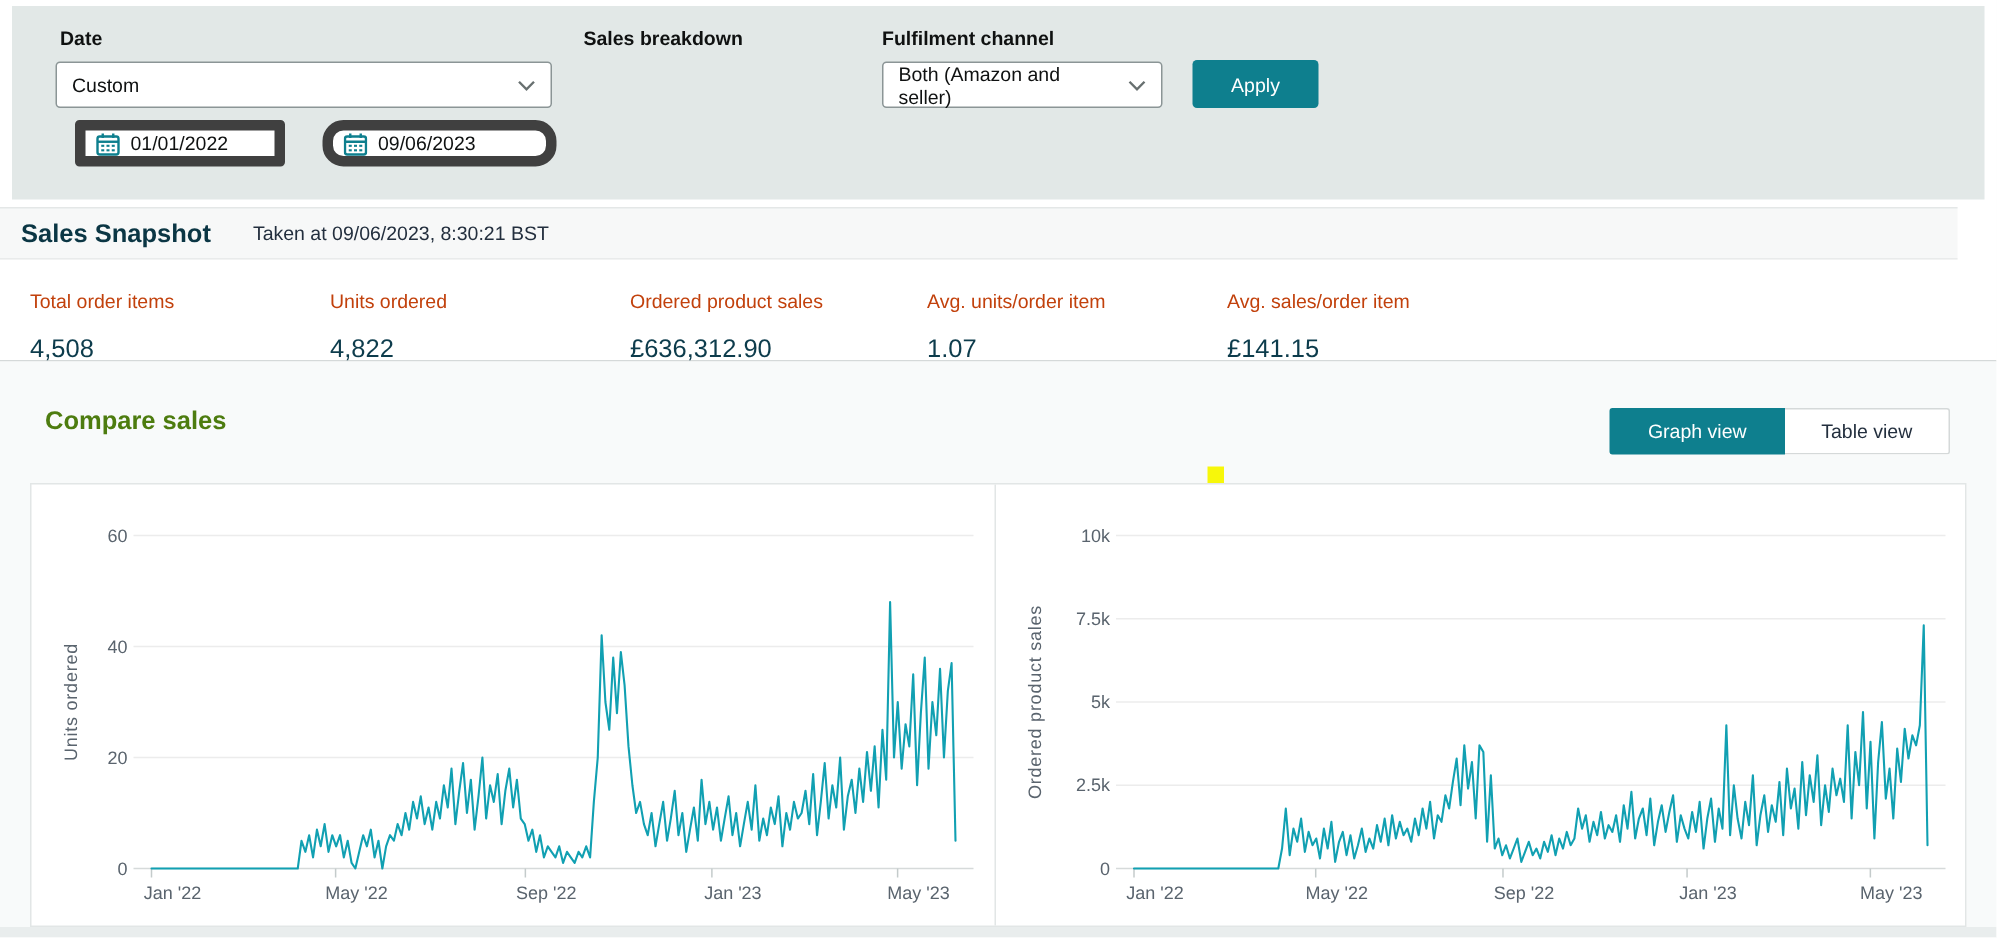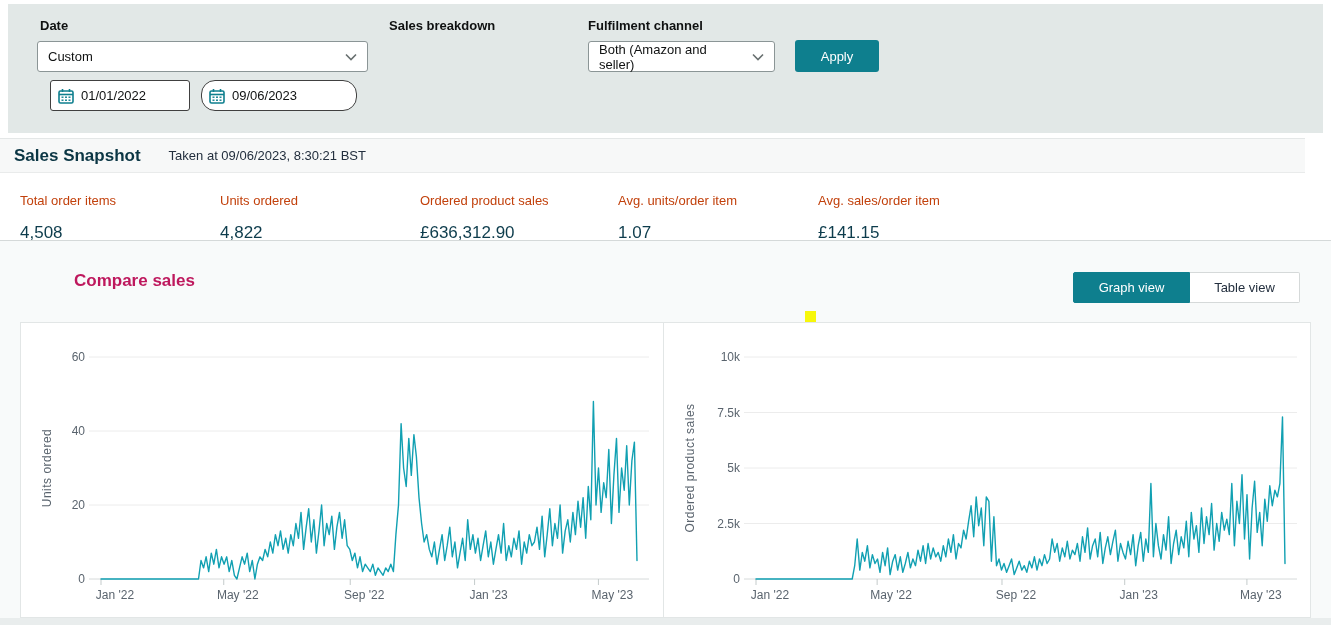--- a/index.html
+++ b/index.html
@@ -6,39 +6,39 @@
   html,body { width:1331px; height:625px; }
   body { font-family:"Liberation Sans", sans-serif; background:#ffffff; color:#0f1111; }
   .app { position:relative; width:1331px; height:625px; overflow:hidden; background:#ffffff;padding-left:37px; }
 
   
   .filter-bar { position:absolute; left:8px; top:4px; right:8px; height:129px; background:#e2e8e7; }
   .f-label { position:absolute; font-size:13px; font-weight:bold; color:#0f1111; }
   .select { position:absolute; height:31px; background:#fff; border:1px solid #8b9596; border-radius:3px;
             display:flex; align-items:center; padding:0 10px; font-size:13px; color:#0f1111; cursor:pointer; }
   .select .chev { margin-left:auto; color:#687070; }
-  .date-input { position:absolute; height:31px; background:#fff; border:1px solid #404040; border-radius:3px;
+  .date-input { position:absolute; height:31px; background:#fff; border:7px solid #404040; border-radius:3px;
                 display:flex; align-items:center; font-size:13px; color:#0f1111; }
   .date-input .cal { width:30px; height:100%; display:flex; align-items:center; justify-content:center; }
   .btn-apply { position:absolute; width:84px; height:32px; background:#0e7f8e; color:#fff; border:none;
                border-radius:3px; font-size:13px; font-family:"Liberation Sans",sans-serif; cursor:pointer; }
 
   
   .snapshot-bar { position:absolute; left:0; top:138px; width:1305px; height:35px; background:#f7f8f8;
                   border-top:1px solid #e4e7e7; border-bottom:1px solid #e9ebeb; display:flex; align-items:center; }
   .snapshot-title { font-size:17px; font-weight:bold; color:#0b3644; margin-left:14px; }
   .snapshot-taken { font-size:13px; color:#232f3e; margin-left:28px; }
   .metrics { position:absolute; left:0; top:181px; width:1331px; height:60px; background:#fff; border-bottom:1px solid #d5d9d9; }
   .metric { position:absolute; top:12px; }
   .metric .m-label { font-size:13px; color:#c2410c; }
   .metric .m-value { font-size:17px; font-weight:normal; color:#0d3c4c; margin-top:15px; }
 
   
   .compare { position:absolute; left:0; top:241px; width:1331px; height:384px; background:#f8fafa; }
-  .compare-title { position:absolute; left:30px; top:30px; font-size:17px; font-weight:bold; color:#be185d;margin-left:44px; }
+  .compare-title { position:absolute; left:30px; top:30px; font-size:17px; font-weight:bold; color:#4d7c0f; }
   .toggle { position:absolute; top:31px; left:1073px; display:flex; }
   .toggle .t-btn { height:31px; display:flex; align-items:center; justify-content:center; font-size:13px; cursor:pointer; }
   .toggle .t-active { width:117px; background:#0e7f8e; color:#ffffff; border:1px solid #0e7f8e; border-radius:2px 0 0 2px; }
   .toggle .t-inactive { width:110px; background:#ffffff; color:#232f3e; border:1px solid #d5d9d9; border-left:none; border-radius:0 2px 2px 0; }
   .yellow-marker { position:absolute; left:805px; top:70px; width:11px; height:19px; background:#f7f70a; }
   .chart-panel { position:absolute; left:20px; top:81px; width:1291px; height:296px; background:#ffffff;
                  border:1px solid #e2e6e6; display:flex; }
   .chart-box { position:relative; height:294px; }
   .chart-box.left { width:643px; border-right:1px solid #e2e6e6; }
   .chart-box.right { width:646px; }
@@ -74,21 +74,21 @@
               <rect x="7" y="8.5" width="2" height="1.4"></rect>
               <rect x="10.5" y="8.5" width="2" height="1.4"></rect>
               <rect x="3.5" y="11.5" width="2" height="1.4"></rect>
               <rect x="7" y="11.5" width="2" height="1.4"></rect>
               <rect x="10.5" y="11.5" width="2" height="1.4"></rect>
             </g>
           </svg>
       </span>
       <span>01/01/2022</span>
     </div>
-    <div class="date-input" style="left:193px; top:76px; width:156px;border-radius:14px;">
+    <div class="date-input" style="left:207px; top:76px; width:156px;border-radius:14px;">
       <span class="cal">
         <svg width="16" height="16" viewBox="0 0 16 16">
             <rect x="1" y="3" width="14" height="12" rx="1.5" fill="none" stroke="#0e7f8e" stroke-width="1.6"></rect>
             <line x1="1" y1="6.5" x2="15" y2="6.5" stroke="#0e7f8e" stroke-width="1.6"></line>
             <line x1="4.5" y1="1" x2="4.5" y2="4" stroke="#0e7f8e" stroke-width="1.6"></line>
             <line x1="11.5" y1="1" x2="11.5" y2="4" stroke="#0e7f8e" stroke-width="1.6"></line>
             <g fill="#0e7f8e">
               <rect x="3.5" y="8.5" width="2" height="1.4"></rect>
               <rect x="7" y="8.5" width="2" height="1.4"></rect>
               <rect x="10.5" y="8.5" width="2" height="1.4"></rect>

